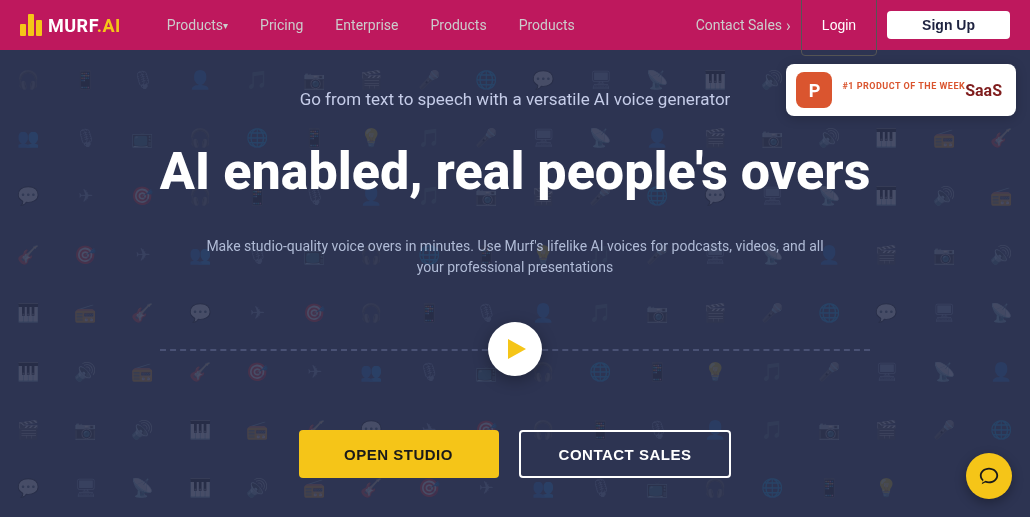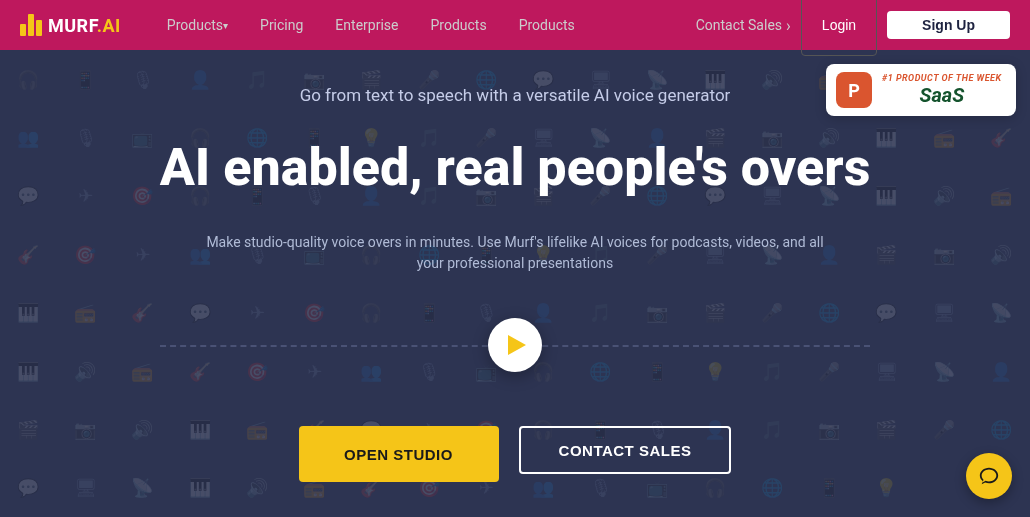--- a/index.html
+++ b/index.html
@@ -240,21 +240,21 @@
       display: flex;
       gap: 20px;
       margin-top: 10px;
     }
 
     .btn-open-studio {
       background: #f5c518;
       color: #1a1a1a;
       border: none;
       padding: 12px 38px;
-      height: 56px;
+      height: 48px;
       border-radius: 4px;
       font-size: 15px;
       font-weight: 700;
       cursor: pointer;
       letter-spacing: 0.5px;
       min-width: 200px;
     }
 
     .btn-contact-sales {
       background: transparent;
@@ -295,36 +295,35 @@
       align-items: center;
       justify-content: center;
       color: #fff;
       font-size: 18px;
       font-weight: 700;
       flex-shrink: 0;
     }
 
     .ph-text {
       display: flex;
-      flex-direction: column;
-      font-style: italic;
+      flex-direction: row;
     }
 
     .ph-label {
       font-size: 9px;
       color: #da552f;
       font-weight: 700;
       letter-spacing: 0.5px;
       text-transform: uppercase;
     }
 
     .ph-product {
-      font-size: 20px;
+      font-size: 16px;
       font-weight: 700;
-      color: #14532d;
+      color: #7f1d1d;
     }
 
     
     .chat-bubble {
       position: absolute;
       bottom: 18px;
       right: 18px;
       width: 46px;
       height: 46px;
       border-radius: 50%;

